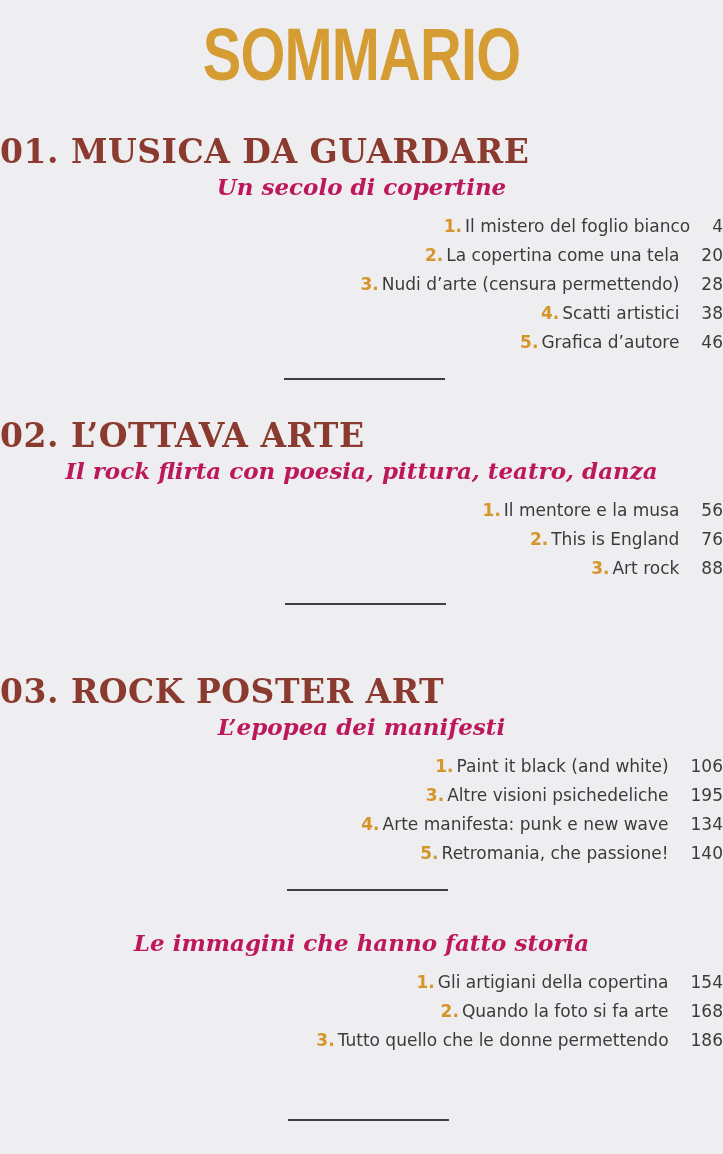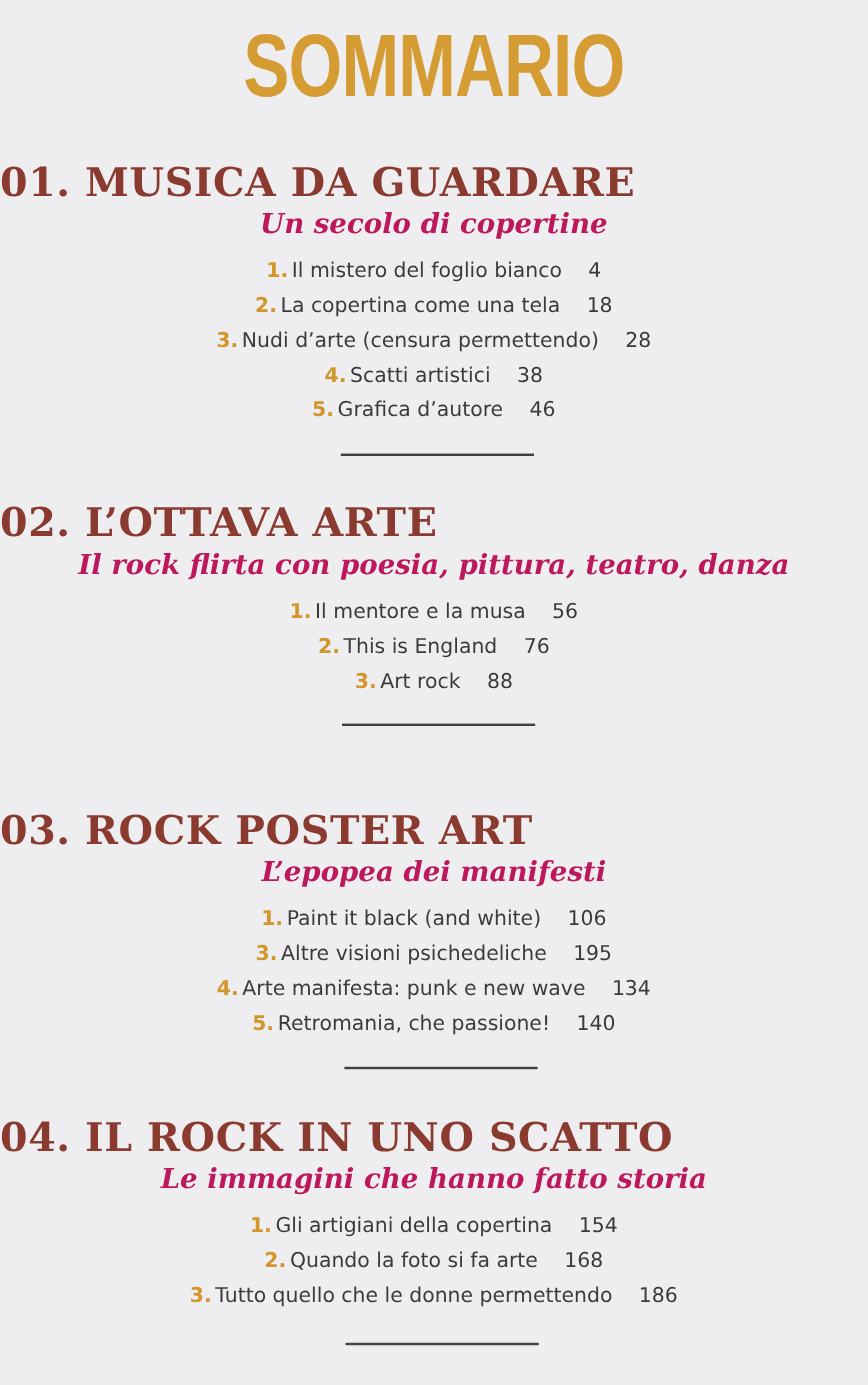--- a/index.html
+++ b/index.html
@@ -56,21 +56,21 @@
     font-style: italic;
     font-size: 23px;
     line-height: 30px;
     color: #be185d;
     white-space: nowrap;
   }
   .entries {
     margin-top: 10px;
   }
   .entry {
-    text-align: center;
+    text-align: right;
     font-family: "DejaVu Sans", "Liberation Sans", sans-serif;
     font-size: 17px;
     line-height: 29px;
     color: #3b3b3d;
     white-space: nowrap;
   }
   .entry .num {
     color: #d4962a;
     font-weight: bold;
     margin-right: 3px;
@@ -93,21 +93,21 @@
   <div class="title">SOMMARIO</div>
 
   <div class="section" style="top:132px;">
     <div class="sec-heading">01. MUSICA DA GUARDARE</div>
     <div class="sec-sub">Un secolo di copertine</div>
     <div class="entries">
       <div class="entry">
         <span class="num">1.</span><span>Il mistero del foglio bianco</span><span class="pg">4</span>
       </div>
       <div class="entry">
-        <span class="num">2.</span><span>La copertina come una tela</span><span class="pg">18</span>
+        <span class="num">2.</span><span>La copertina come una tela</span><span class="pg">20</span>
       </div>
       <div class="entry">
         <span class="num">3.</span><span>Nudi d’arte (censura permettendo)</span><span class="pg">28</span>
       </div>
       <div class="entry">
         <span class="num">4.</span><span>Scatti artistici</span><span class="pg">38</span>
       </div>
       <div class="entry">
         <span class="num">5.</span><span>Grafica d’autore</span><span class="pg">46</span>
       </div>
@@ -146,21 +146,20 @@
         <span class="num">4.</span><span>Arte manifesta: punk e new wave</span><span class="pg">134</span>
       </div>
       <div class="entry">
         <span class="num">5.</span><span>Retromania, che passione!</span><span class="pg">140</span>
       </div>
     </div>
   </div>
   <div class="rule" style="left:287px; top:889px;"></div>
 
   <div class="section" style="top:928px;">
-    <div class="sec-heading">04. IL ROCK IN UNO SCATTO</div>
     <div class="sec-sub">Le immagini che hanno fatto storia</div>
     <div class="entries">
       <div class="entry">
         <span class="num">1.</span><span>Gli artigiani della copertina</span><span class="pg">154</span>
       </div>
       <div class="entry">
         <span class="num">2.</span><span>Quando la foto si fa arte</span><span class="pg">168</span>
       </div>
       <div class="entry">
         <span class="num">3.</span><span>Tutto quello che le donne permettendo</span><span class="pg">186</span>

